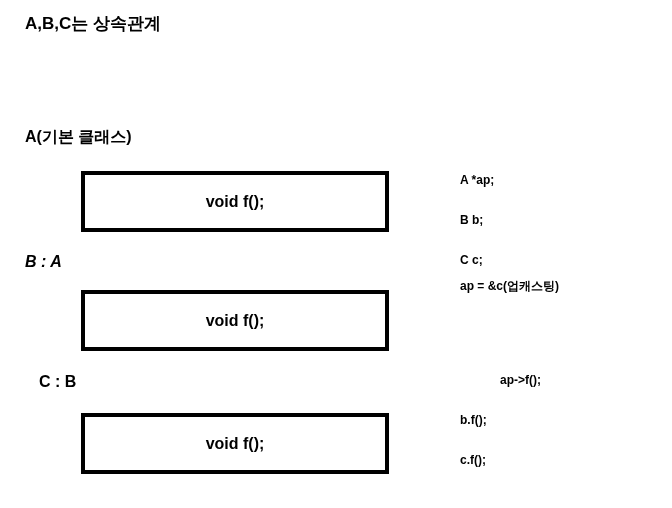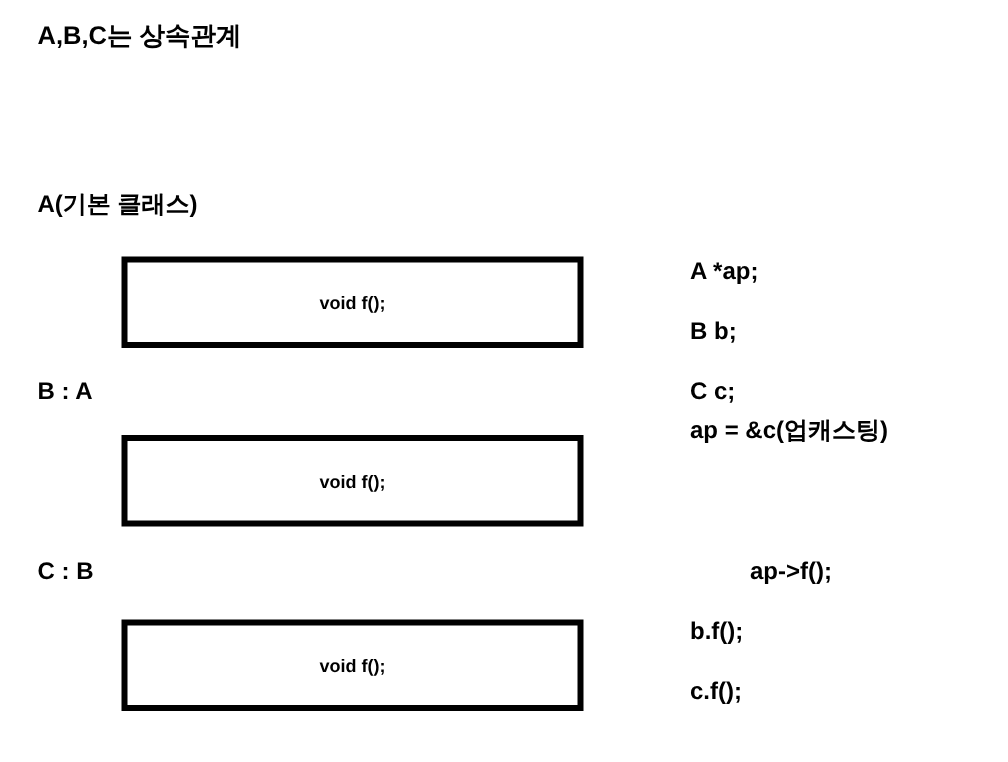--- a/index.html
+++ b/index.html
@@ -34,51 +34,51 @@
   #diagram-title {
     left: 25px;
     top: 15px;
     font-size: 17px;
   }
   
   .class-label {
     font-size: 16px;
   }
   #class-label-a { left: 25px; top: 129px; }
-  #class-label-b { left: 25px; top: 254px; }
-  #class-label-c { left: 25px; top: 374px; }
+  #class-label-b { left: 25px; top: 254px; font-style: italic; }
+  #class-label-c { left: 39px; top: 374px; }
 
   
   .class-box {
     position: absolute;
     left: 81px;
     width: 308px;
     height: 61px;
     box-sizing: border-box;
     border: 4px solid #000000;
     background: #ffffff;
     display: flex;
     align-items: center;
     justify-content: center;
   }
   #class-box-a { top: 171px; }
   #class-box-b { top: 290px; }
   #class-box-c { top: 413px; }
 
   .class-box .method {
     font-weight: bold;
-    font-size: 12px;
+    font-size: 16px;
     color: #000000;
     line-height: 1;
     white-space: nowrap;
   }
 
   
   .code-line {
-    font-size: 16px;
+    font-size: 12px;
   }
   #code-decl-0 { left: 460px; top: 174px; }
   #code-decl-1 { left: 460px; top: 214px; }
   #code-decl-2 { left: 460px; top: 254px; }
   #code-decl-3 { left: 460px; top: 280px; }
 
   #code-call-0 { left: 460px; top: 374px; margin-left: 40px; }
   #code-call-1 { left: 460px; top: 414px; }
   #code-call-2 { left: 460px; top: 454px; }
 </style>

